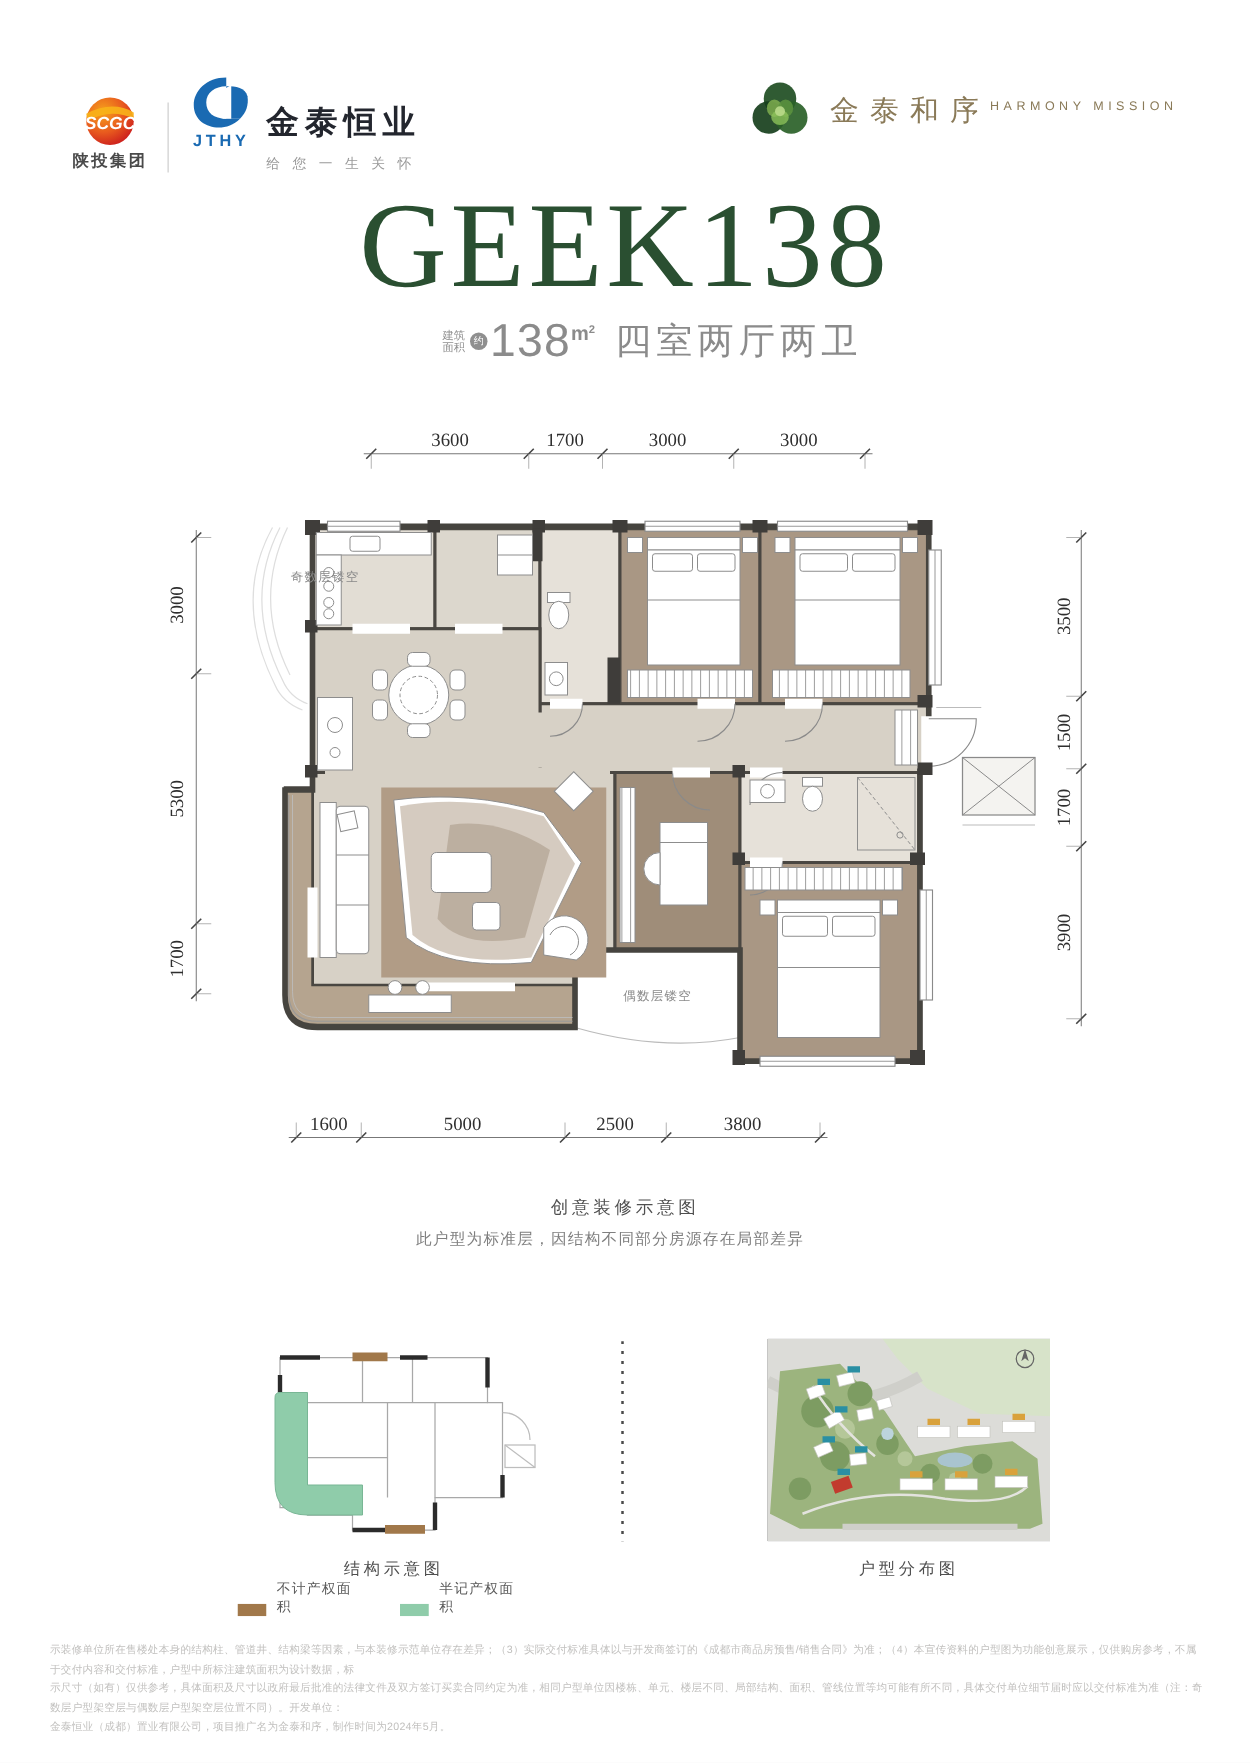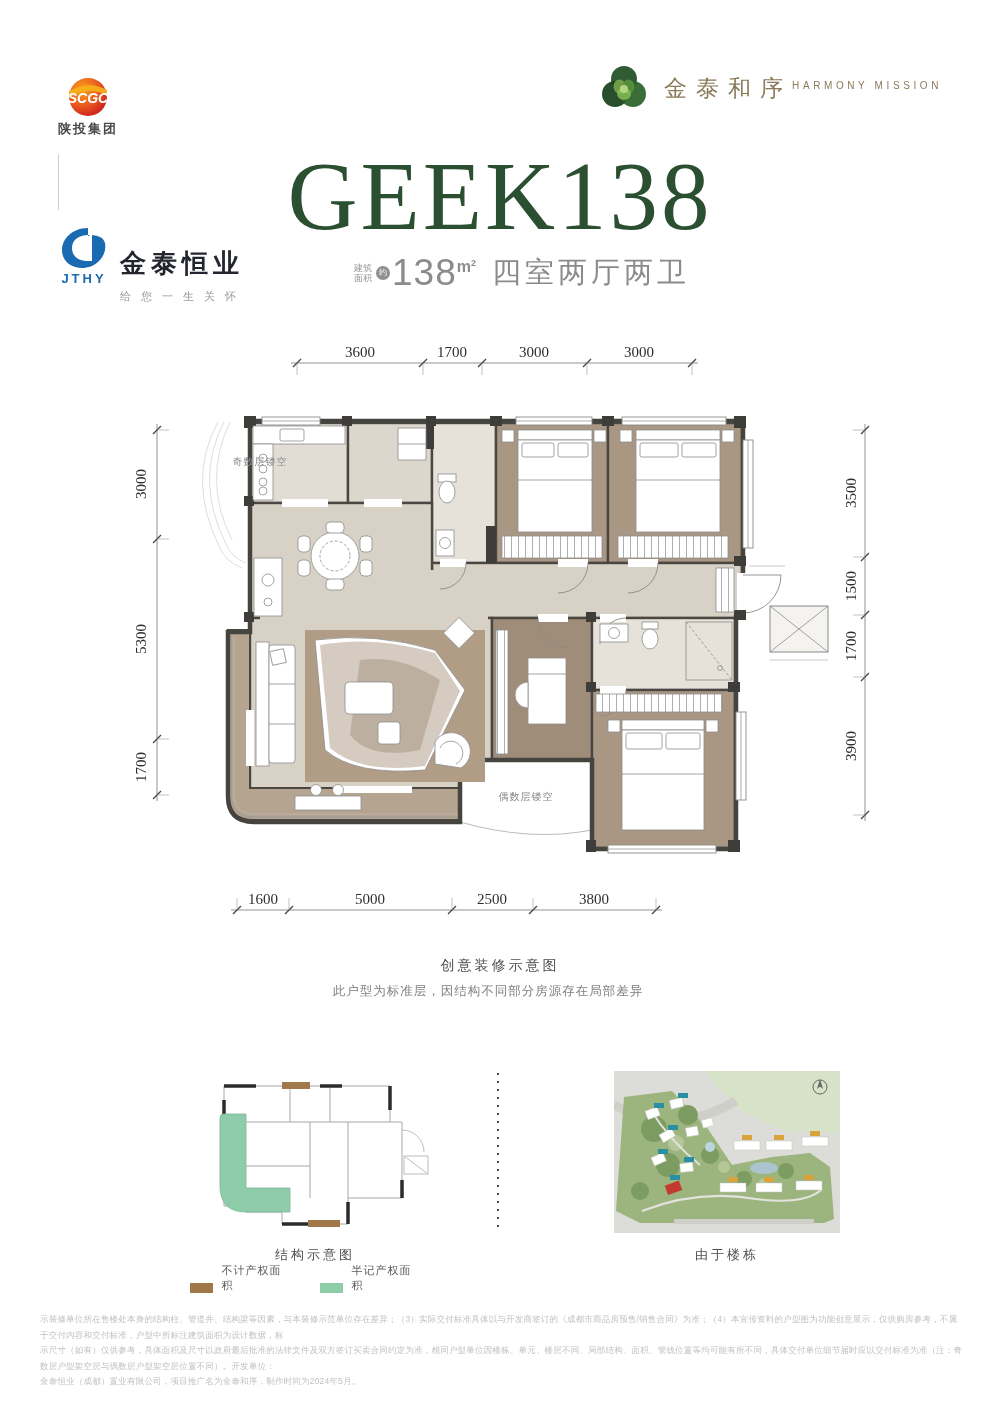--- a/index.html
+++ b/index.html
@@ -1,20 +1,20 @@
 <!DOCTYPE html>
 <html><head>
 <meta charset="utf-8">
 <style>
   html,body{margin:0;padding:0;background:#f2f2f2;}
   body{width:1000px;height:1410px;position:relative;background:#ffffff;
        font-family:"Liberation Sans","DejaVu Sans",sans-serif;overflow:hidden;}
   .abs{position:absolute;}
   
-  .logo-left{left:58px;top:76px;display:flex;align-items:flex-start;gap:16px;flex-direction:column;}
+  .logo-left{left:58px;top:60px;display:flex;align-items:flex-end;gap:16px;}
   .scgc{display:flex;flex-direction:column;align-items:center;}
   .scgc-name{font-size:13px;font-weight:bold;color:#4a4a4a;letter-spacing:2px;margin-top:2px;}
   .hdr-divider{width:1px;height:56px;background:#cfcfcf;}
   .jthy{display:flex;align-items:flex-start;gap:10px;}
   .jthy-mark{display:flex;flex-direction:column;align-items:center;}
   .jthy-logo-text{font-size:13px;font-weight:bold;color:#1a6ab2;letter-spacing:3px;margin-top:1px;}
   .jthy-text{display:flex;flex-direction:column;margin-top:20px;}
   .jthy-name{font-size:26px;font-weight:bold;color:#23262e;letter-spacing:5px;}
   .jthy-tagline{font-size:11px;color:#9a9a9a;letter-spacing:10px;margin-top:8px;}
   .logo-right{right:58px;top:60px;display:flex;align-items:center;gap:12px;}
@@ -501,19 +501,19 @@
     <rect x="114" y="106" width="10" height="5"></rect>
       <rect x="150" y="106" width="10" height="5"></rect>
       <rect x="190" y="104" width="10" height="5"></rect>
   </g>
   <rect x="60" y="148" width="140" height="5" fill="#cfcfca"></rect>
   <g>
     <circle cx="206" cy="16" r="7" fill="none" stroke="#666" stroke-width="1"></circle>
     <path d="M206,8 L209,18 L206,15.5 L203,18 Z" fill="#666"></path>
   </g>
 </svg>
-<div class="abs sec-caption" style="left:614px;width:226px;">由于楼栋</div>
+<div class="abs sec-caption" style="left:614px;width:226px;">户型分布图</div>
 
 <div class="abs disclaimer">
   <div>示装修单位所在售楼处本身的结构柱、管道井、结构梁等因素，与本装修示范单位存在差异；（3）实际交付标准具体以与开发商签订的《成都市商品房预售/销售合同》为准；（4）本宣传资料的户型图为功能创意展示，仅供购房参考，不属于交付内容和交付标准，户型中所标注建筑面积为设计数据，标</div>
   <div>示尺寸（如有）仅供参考，具体面积及尺寸以政府最后批准的法律文件及双方签订买卖合同约定为准，相同户型单位因楼栋、单元、楼层不同、局部结构、面积、管线位置等均可能有所不同，具体交付单位细节届时应以交付标准为准（注：奇数层户型架空层与偶数层户型架空层位置不同）。开发单位：</div>
   <div>金泰恒业（成都）置业有限公司，项目推广名为金泰和序，制作时间为2024年5月。</div>
 </div>
 
 </body></html>

